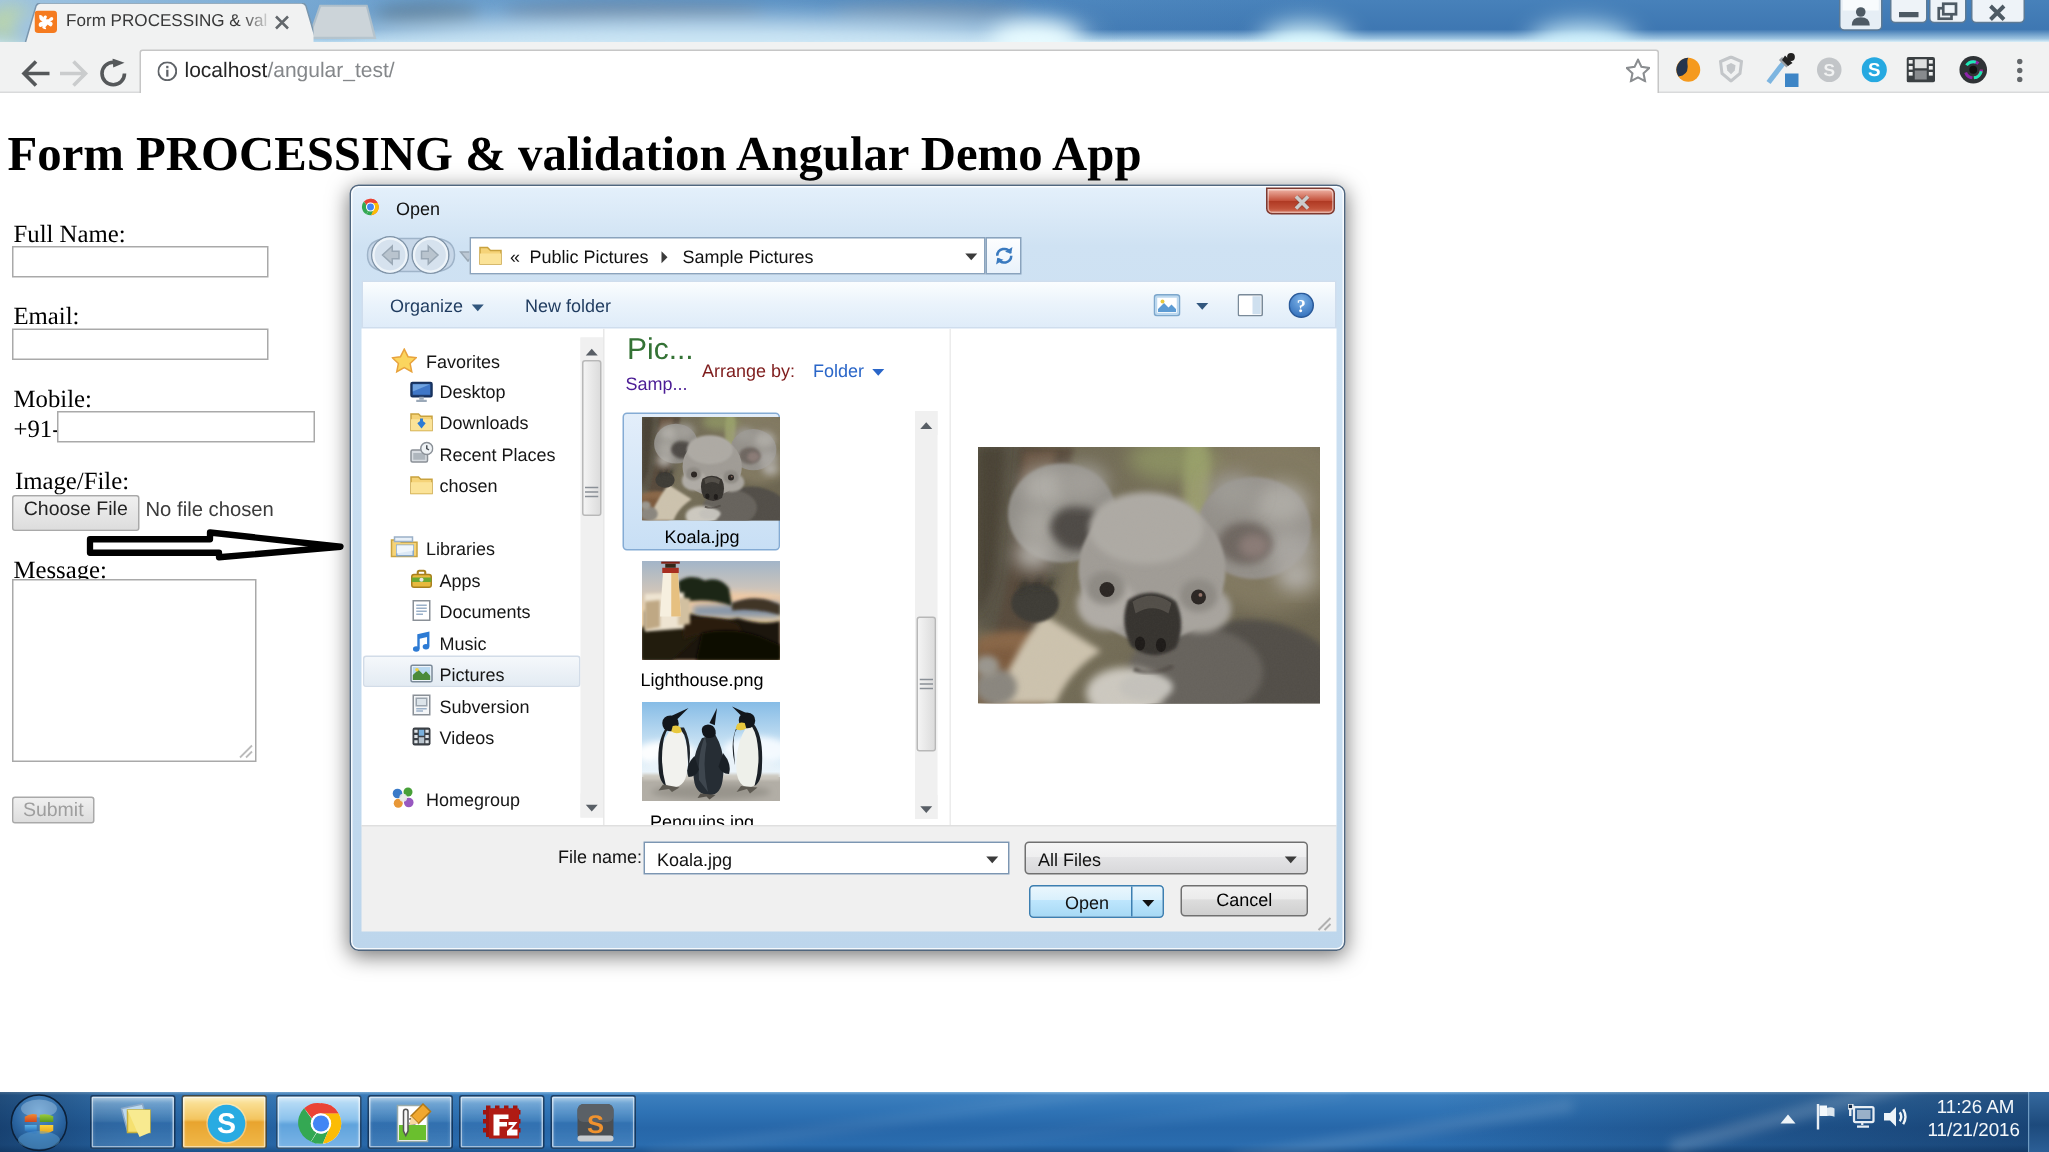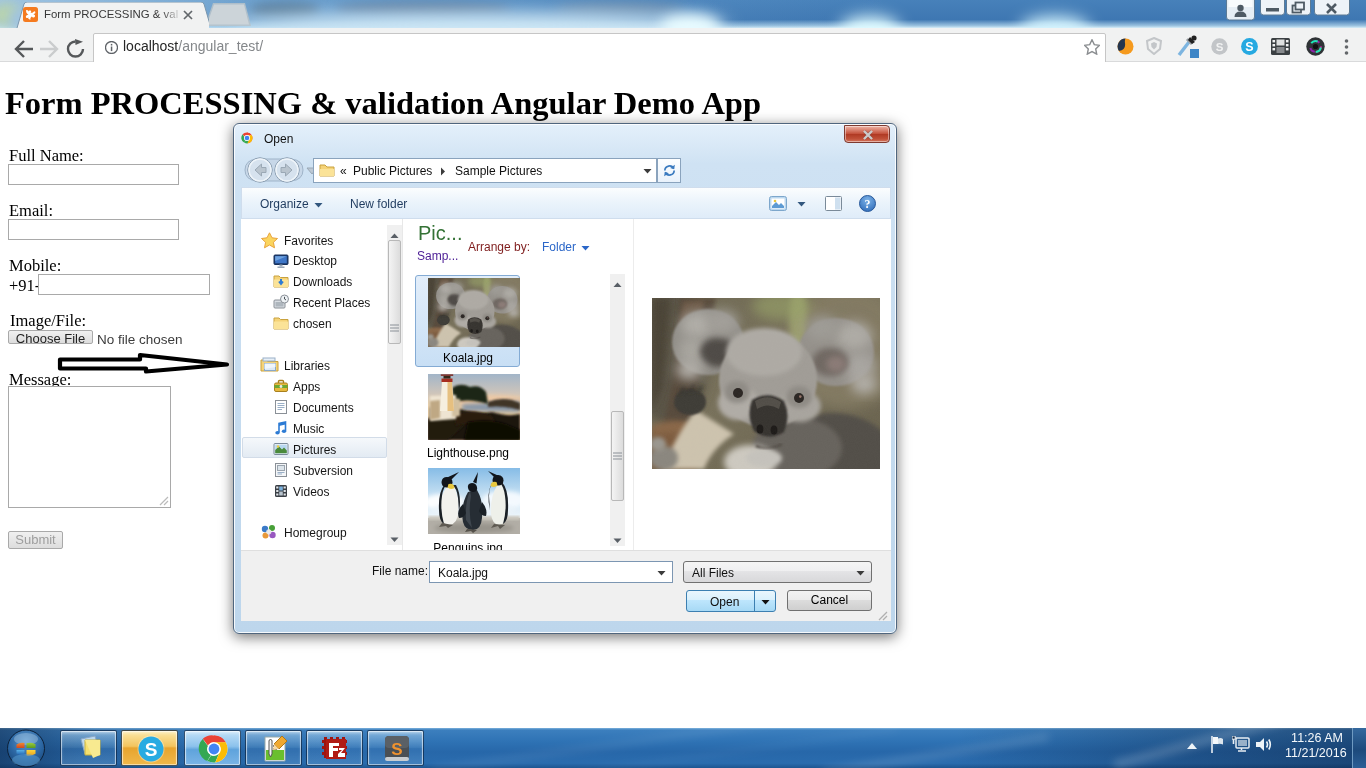--- a/index.html
+++ b/index.html
@@ -169,21 +169,21 @@
 <div class="abs" id="page">
   <h1>Form PROCESSING &amp; validation Angular Demo App</h1>
   <div class="lbl" style="left:9px;top:84px">Full Name:</div>
   <div class="inp" style="left:8px;top:102px;width:171px;height:21px"></div>
   <div class="lbl" style="left:9px;top:139px">Email:</div>
   <div class="inp" style="left:8px;top:157px;width:171px;height:21px"></div>
   <div class="lbl" style="left:9px;top:194px">Mobile:</div>
   <div class="lbl" style="left:9px;top:214px">+91-</div>
   <div class="inp" style="left:38px;top:212px;width:172px;height:21px"></div>
   <div class="lbl" style="left:10px;top:249px">Image/File:</div>
-  <div class="btn7" style="left:8px;top:268px;width:85px;height:14px;line-height:16px">Choose File</div>
+  <div class="btn7" style="left:8px;top:268px;width:85px;height:24px;line-height:16px">Choose File</div>
   <div class="abs" style="left:97px;top:270px;font-family:'Liberation Sans',sans-serif;font-size:13.5px;color:#3c3c3c">No file chosen</div>
 
   <svg class="abs" style="left:55px;top:286px" width="180" height="32">
     <path d="M5 11.5 L85 11.5 L85 7 L172 16.5 L91 23.5 L91 20.5 L5 20.5 Z" fill="#fff" stroke="#000" stroke-width="4.2" stroke-linejoin="round"></path>
   </svg>
   <div class="lbl" style="left:9px;top:308px">Message:</div>
   <div class="inp" style="left:8px;top:324px;width:163px;height:122px">
     <svg class="abs" style="right:1px;bottom:1px" width="10" height="10">
         <path d="M9 1 L1 9 M9 5 L5 9" stroke="#bbb" stroke-width="1.2"></path>
       </svg>

